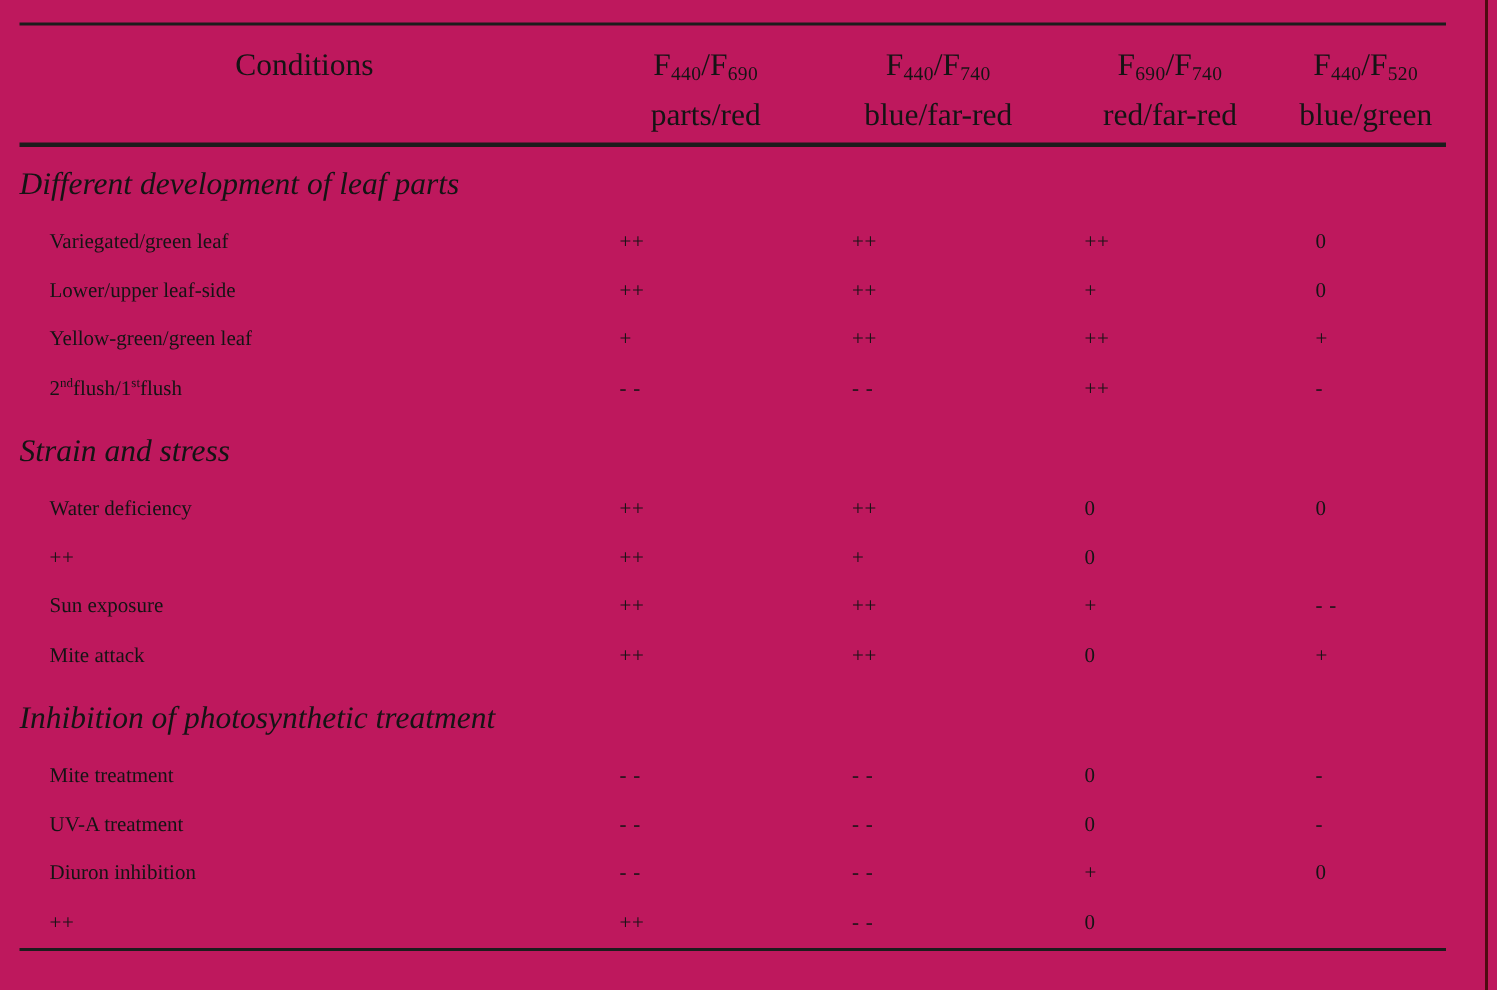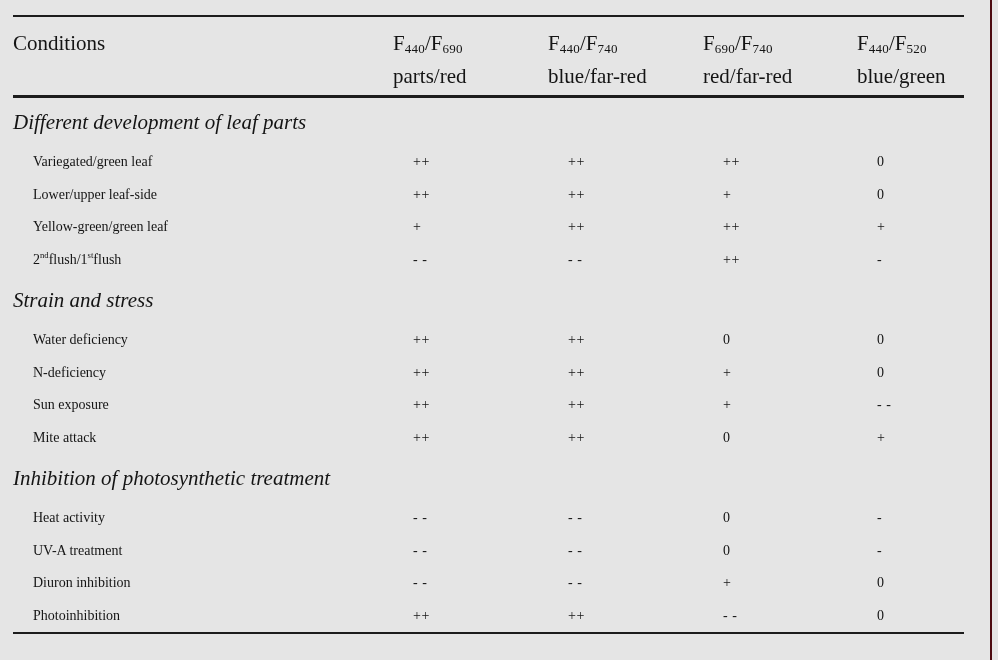--- a/index.html
+++ b/index.html
@@ -3,21 +3,21 @@
 <meta charset="utf-8">
 <style>
   html, body { margin: 0; padding: 0; }
   body {
     width: 998px; height: 660px;
     background: #ffffff;
     font-family: "Liberation Serif", "DejaVu Serif", serif;
     color: #141414;
     -webkit-font-smoothing: antialiased;
   }
-  .sheet { position: relative; width: 998px; height: 660px; background: #e5e5e5; overflow: hidden; }
+  .sheet { position: relative; width: 998px; height: 660px; background: #be185d; overflow: hidden; text-align: center; }
 
   .page-edge {
     position: absolute; top: 0; left: 990px; width: 2px; height: 660px;
     background: #4e0b11;
   }
 
   .table {
     position: absolute; left: 13px; top: 15px; width: 951px;
     border-top: 2px solid #1c1c1c;
   }
@@ -115,21 +115,20 @@
         </div>
         <div class="section-title-row">Strain and stress</div>
         <div class="data-row grid-row">
           <div>Water deficiency</div>
           <div class="value-cell">++</div>
           <div class="value-cell">++</div>
           <div class="value-cell">0</div>
           <div class="value-cell">0</div>
         </div>
         <div class="data-row grid-row">
-          <div>N-deficiency</div>
           <div class="value-cell">++</div>
           <div class="value-cell">++</div>
           <div class="value-cell">+</div>
           <div class="value-cell">0</div>
         </div>
         <div class="data-row grid-row">
           <div>Sun exposure</div>
           <div class="value-cell">++</div>
           <div class="value-cell">++</div>
           <div class="value-cell">+</div>
@@ -137,42 +136,41 @@
         </div>
         <div class="data-row grid-row">
           <div>Mite attack</div>
           <div class="value-cell">++</div>
           <div class="value-cell">++</div>
           <div class="value-cell">0</div>
           <div class="value-cell">+</div>
         </div>
         <div class="section-title-row">Inhibition of photosynthetic treatment</div>
         <div class="data-row grid-row">
-          <div>Heat activity</div>
+          <div>Mite treatment</div>
           <div class="value-cell">- -</div>
           <div class="value-cell">- -</div>
           <div class="value-cell">0</div>
           <div class="value-cell">-</div>
         </div>
         <div class="data-row grid-row">
           <div>UV-A treatment</div>
           <div class="value-cell">- -</div>
           <div class="value-cell">- -</div>
           <div class="value-cell">0</div>
           <div class="value-cell">-</div>
         </div>
         <div class="data-row grid-row">
           <div>Diuron inhibition</div>
           <div class="value-cell">- -</div>
           <div class="value-cell">- -</div>
           <div class="value-cell">+</div>
           <div class="value-cell">0</div>
         </div>
         <div class="data-row grid-row">
-          <div>Photoinhibition</div>
           <div class="value-cell">++</div>
           <div class="value-cell">++</div>
           <div class="value-cell">- -</div>
           <div class="value-cell">0</div>
         </div>
       </div>
   </div>
   <div class="page-edge" style="background: rgb(78, 11, 17);"></div>
 </div>
 

